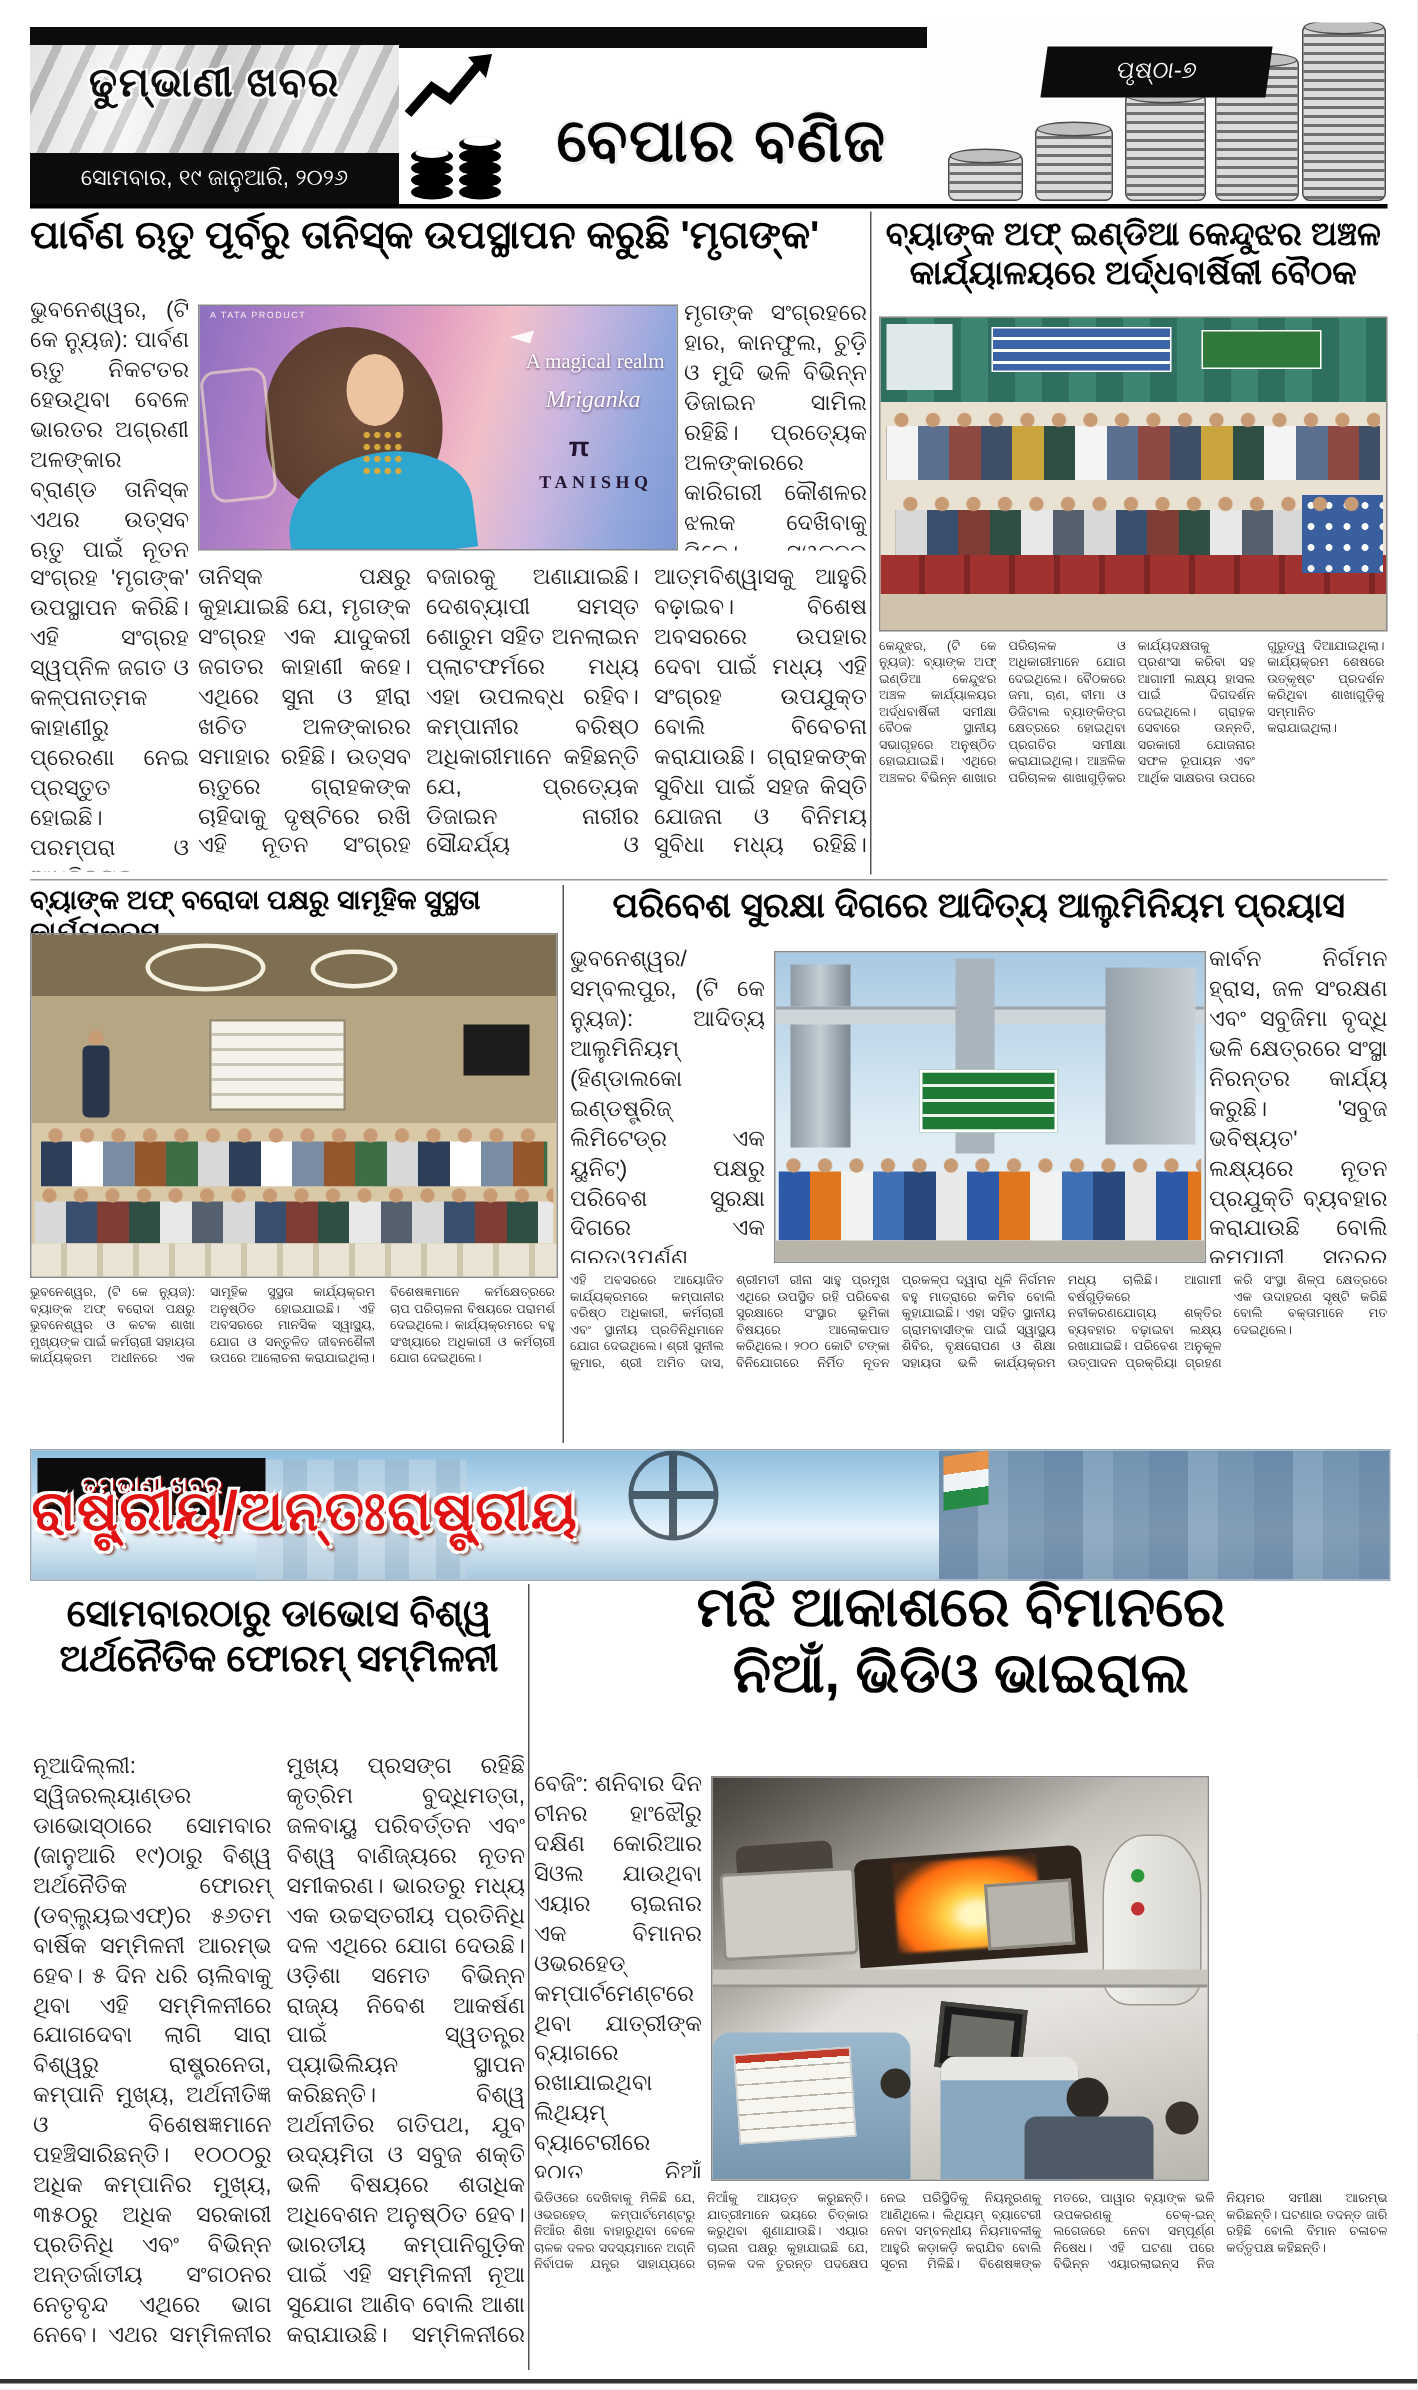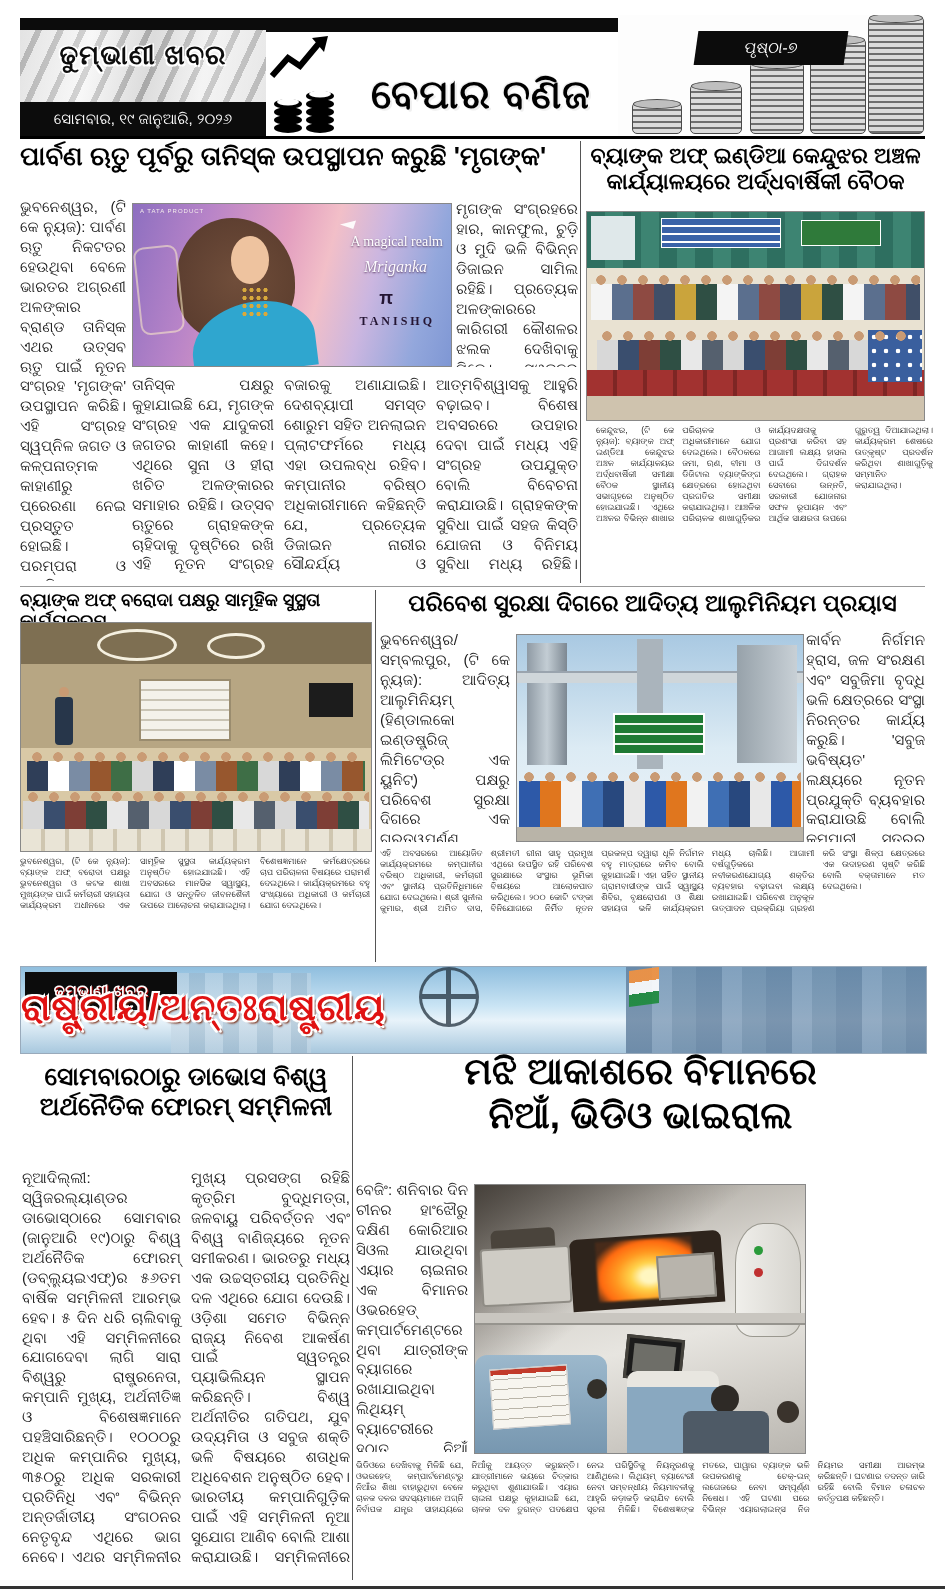--- a/index.html
+++ b/index.html
@@ -4,21 +4,21 @@
 <style>
   html,body{margin:0;padding:0;background:#d9d9d9;}
   .page{position:relative;width:945px;height:1593px;background:#fff;margin:0 auto;
         overflow:hidden;font-family:"Liberation Sans",sans-serif;color:#111;}
   .abs{position:absolute;}
   .body-text{font-size:15px;line-height:1.33;text-align:justify;color:#1c1c1c;overflow:hidden;
              word-break:break-word;}
   .small{font-size:8.5px;line-height:1.3;}
   .cols2{column-count:2;column-gap:10px;}
   .cols3{column-count:3;column-gap:10px;}
-  .cols4{column-count:4;column-gap:8px;margin-left:10px;}
+  .cols4{column-count:4;column-gap:8px;}
   .cols5{column-count:5;column-gap:8px;}
   .hl{font-weight:bold;color:#000;line-height:1.18;}
   .center{text-align:center;}
   .vrule{width:1px;background:#555;}
   .hrule{background:#000;}
   
   .masthead{left:20px;top:18px;width:246px;height:118px;background:#efefef;}
   .m-strip{left:0;top:0;right:0;height:12px;background:#0c0c0c;}
   .money{left:0;top:12px;right:0;height:72px;
      background:linear-gradient(100deg,#c7c7c7,#f1f1f1 28%,#b9b9b9 52%,#e9e9e9 74%,#cfcfcf);}

